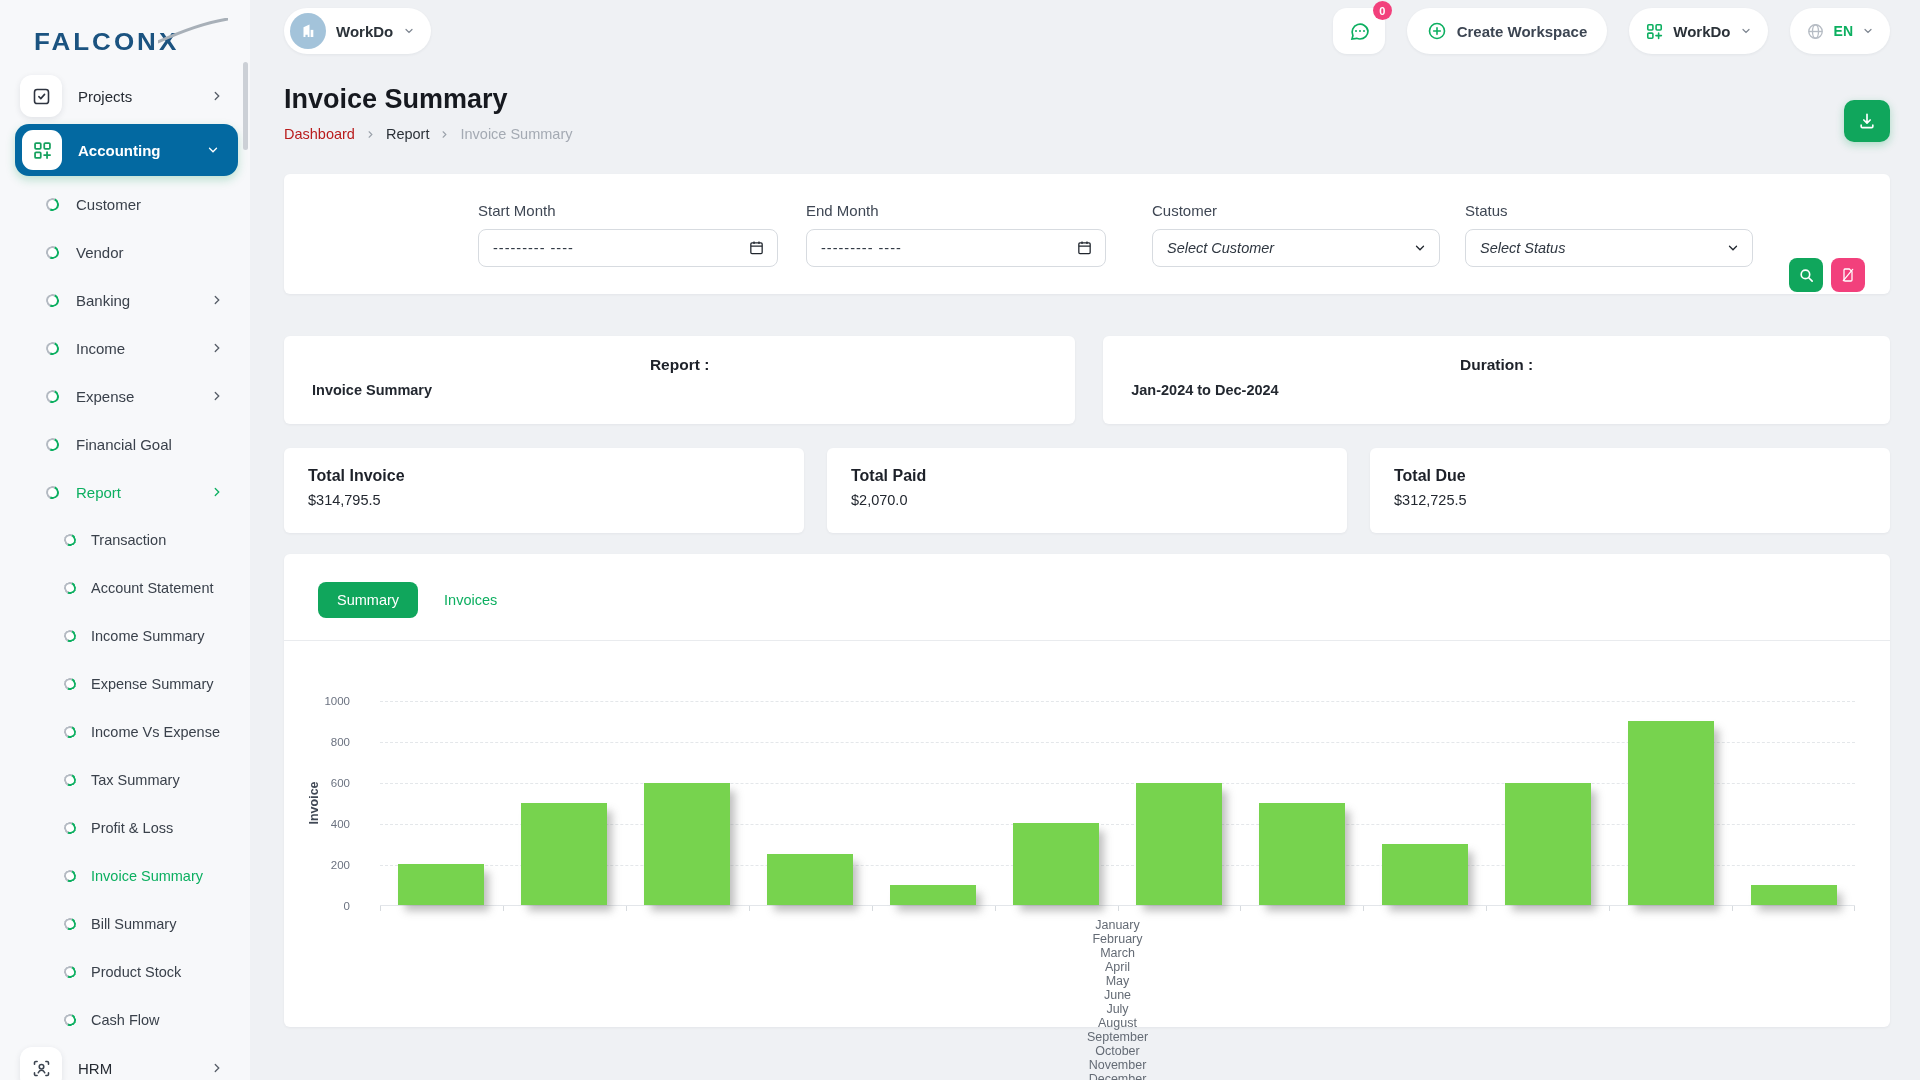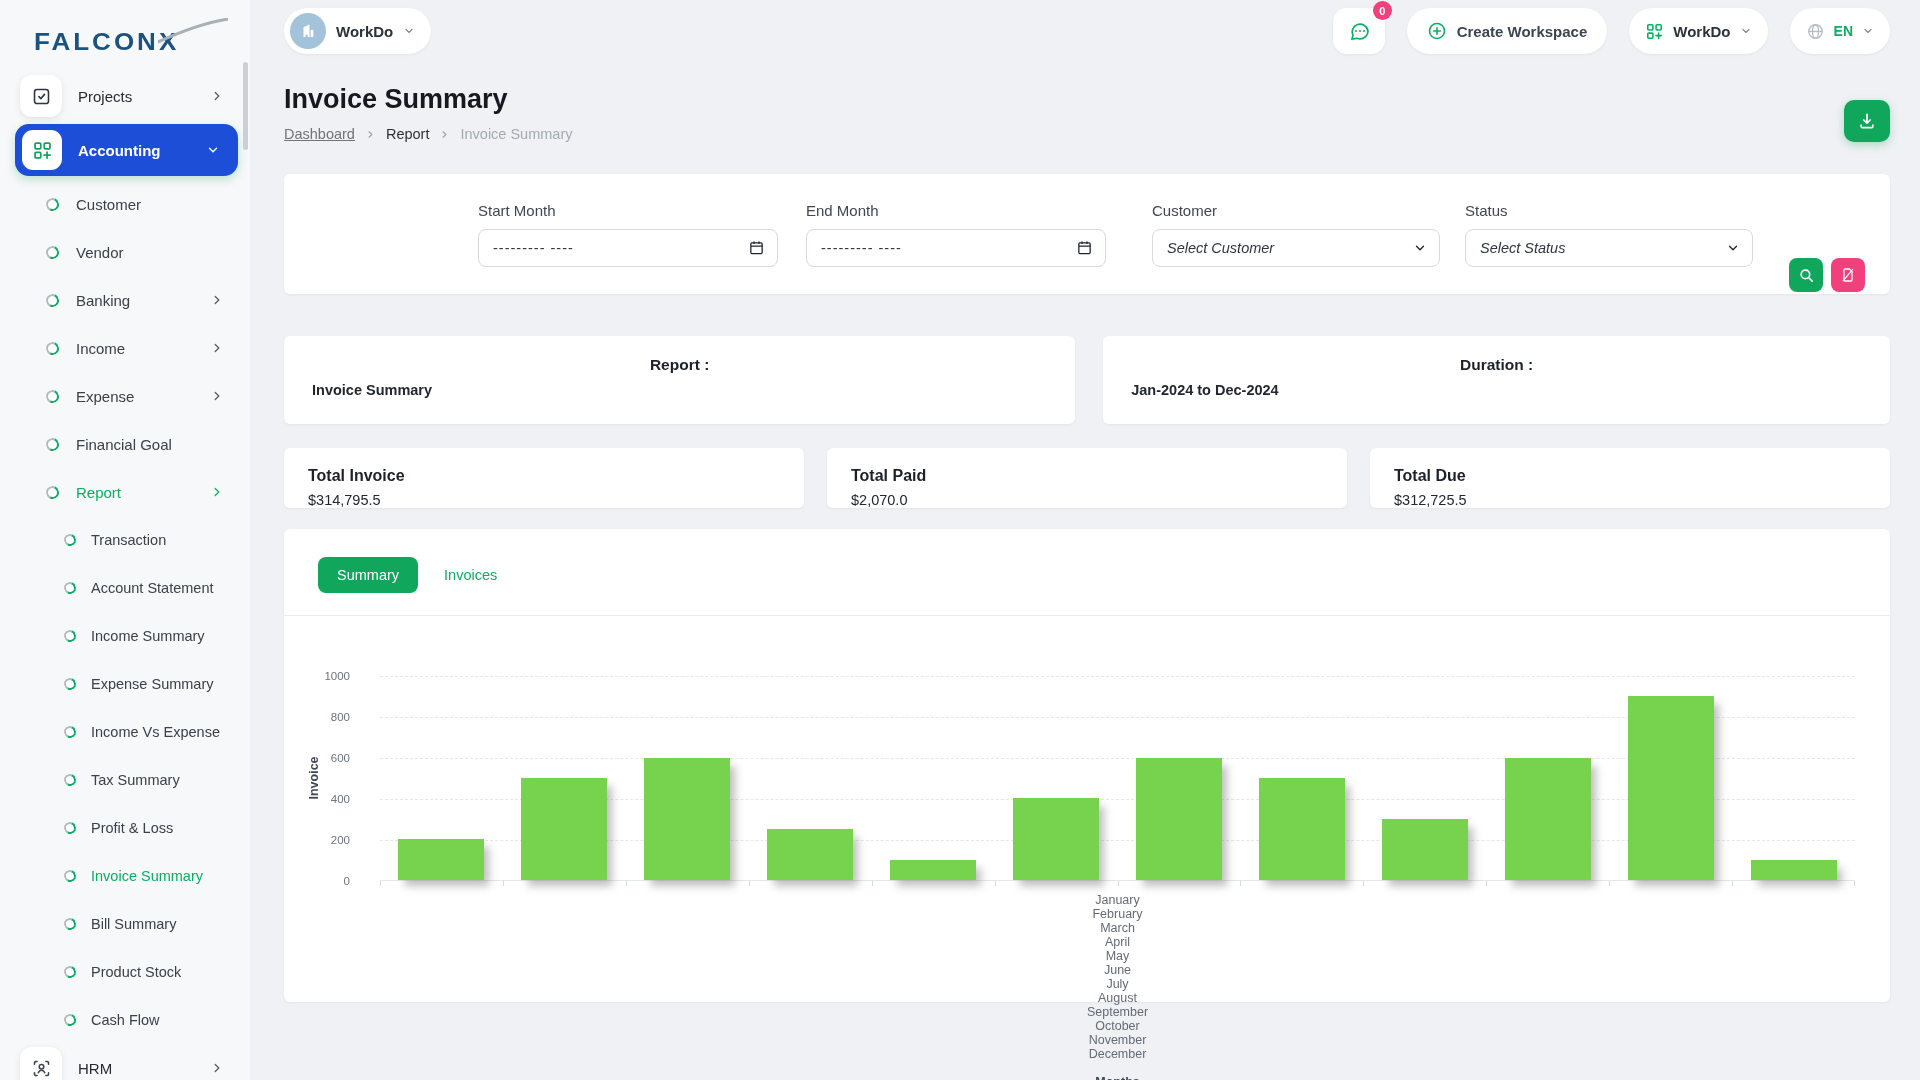--- a/index.html
+++ b/index.html
@@ -12,21 +12,21 @@
   .logo-text { font-size:26px; font-weight:800; letter-spacing:3px; color:#1b5380; transform:scaleY(.95); display:inline-block; }
   .logo-swoosh { position:absolute; right:-4px; top:-8px; }
   .scroll-thumb { position:absolute; right:2px; top:62px; width:5px; height:88px; border-radius:3px; background:#ccd0d6; }
 
   .side-list { padding-top:2px; }
   .side-row { display:flex; align-items:center; height:48px; cursor:pointer; color:#3a414b; font-size:15px; }
   .side-row .chev { margin-left:auto; margin-right:26px; color:#555c66; display:flex; }
   .side-row.module { padding-left:20px; font-weight:500; color:#262b33; }
   .icon-card { width:42px; height:42px; border-radius:12px; background:#fff; box-shadow:0 2px 6px rgba(25,35,55,.10); display:flex; align-items:center; justify-content:center; margin-right:16px; }
   .side-row.pill-wrap { height:60px; padding:0 !important; }
-  .acc-pill { margin:0 12px 0 15px; flex:1; height:52px; border-radius:14px; background:#1d4ed8; display:flex; align-items:center; padding-left:7px; color:#fff; font-weight:700; font-size:15px; box-shadow:0 4px 10px rgba(20,160,93,.25); }
+  .acc-pill { margin:0 12px 0 15px; flex:1; height:52px; border-radius:14px; background:#0369a1; display:flex; align-items:center; padding-left:7px; color:#fff; font-weight:700; font-size:15px; box-shadow:0 4px 10px rgba(20,160,93,.25); }
   .acc-pill .icon-card { width:40px; height:40px; border-radius:11px; box-shadow:none; margin-right:16px; }
   .acc-pill .chev { margin-left:auto; margin-right:18px; color:#fff; display:flex; }
   .side-row.sub { padding-left:46px; }
   .side-row.sub .bullet { margin-right:17px; }
   .side-row.subsub { padding-left:64px; font-size:14.5px; }
   .side-row.subsub .bullet { margin-right:15px; width:12px; height:12px; }
   .side-row.green { color:#0caf60; }
   .side-row.green .chev { color:#0caf60; }
   .bullet { width:13px; height:13px; border-radius:50%; border:2.5px solid #b4bac2; border-bottom-color:#0caf60; border-right-color:#0caf60; background:#fff; transform:rotate(-20deg); flex:none; }
 
@@ -42,21 +42,21 @@
   .chat-btn { width:52px; height:46px; border-radius:14px; background:#fff; box-shadow:0 1px 3px rgba(20,30,50,.06); display:flex; align-items:center; justify-content:center; position:relative; cursor:pointer; }
   .chat-badge { position:absolute; top:-7px; right:-7px; min-width:19px; height:19px; border-radius:10px; background:#f2407c; color:#fff; font-size:11px; font-weight:700; display:flex; align-items:center; justify-content:center; padding:0 5px; }
   .cw-pill { padding:0 20px; gap:10px; cursor:pointer; font-size:15px; font-weight:600; color:#3c4552; }
   .wd-pill { padding:0 16px; gap:9px; cursor:pointer; font-size:15px; font-weight:600; color:#2b3239; }
   .lang-pill { padding:0 16px; gap:9px; cursor:pointer; font-size:14px; font-weight:700; color:#0caf60; }
   .chev-sm { color:#7d8590; display:flex; }
 
   .title-row { display:flex; align-items:flex-start; margin-top:30px; }
   .page-title { font-size:27px; font-weight:700; color:#16191f; }
   .breadcrumb { display:flex; align-items:center; gap:10px; margin-top:11px; font-size:14.5px; }
-  .bc-link { color:#737373; cursor:pointer;text-decoration:underline; }
+  .bc-link { color:#b91c1c; cursor:pointer; }
   .bc-mid { color:#2b3138; cursor:pointer; }
   .bc-cur { color:#a4aab3; }
   .bc-sep { color:#9aa1aa; display:flex; }
   .dl-btn { margin-left:auto; margin-top:16px; width:46px; height:42px; border-radius:10px; background:#10a65c; border:none; display:flex; align-items:center; justify-content:center; cursor:pointer; box-shadow:0 3px 8px rgba(16,166,92,.3); }
 
   .card { background:#fff; border-radius:6px; box-shadow:0 1px 3px rgba(20,25,35,.05); }
 
   .filter-card { margin-top:32px; height:120px; display:flex; align-items:center; padding:0 24px 0 194px; }
   .fgroup { display:flex; flex-direction:column; }
   .flabel { font-size:15px; color:#3f4754; margin-bottom:10px; }
@@ -71,21 +71,21 @@
   .sq-pink { background:#f2407c; margin-left:8px; }
 
   .info-row { display:flex; gap:28px; margin-top:42px; }
   .info-card { height:88px; padding:20px 28px; }
   .info-card .l1 { font-size:15.5px; font-weight:700; color:#1d2129;text-align:center; }
   .info-card .l2 { font-size:14.5px; font-weight:700; color:#232830; margin-top:8px; }
   .info-report { flex:1.006; }
   .info-duration { flex:1; }
 
   .totals-row { display:flex; gap:23px; margin-top:24px; }
-  .total-card { flex:1; height:60px; padding:19px 24px; }
+  .total-card { flex:1; height:85px; padding:19px 24px; }
   .total-card .tl { font-size:16px; font-weight:700; color:#1d2129; }
   .total-card .tv { font-size:14.5px; color:#232830; margin-top:7px; }
 
   .chart-card { margin-top:21px; height:473px; }
   .tabs-row { display:flex; align-items:center; gap:26px; padding:28px 34px 0; }
   .tab-active { background:#10a65c; color:#fff; border:none; border-radius:8px; padding:10px 19px; font-size:14.5px; cursor:pointer; font-family:inherit; }
   .tab-plain { background:none; border:none; color:#0caf60; font-size:14.5px; cursor:pointer; font-family:inherit; }
   .tabs-divider { border-bottom:1px solid #e9ebee; margin-top:22px; }
 
   .chart-area { position:relative; margin-top:60px; }

